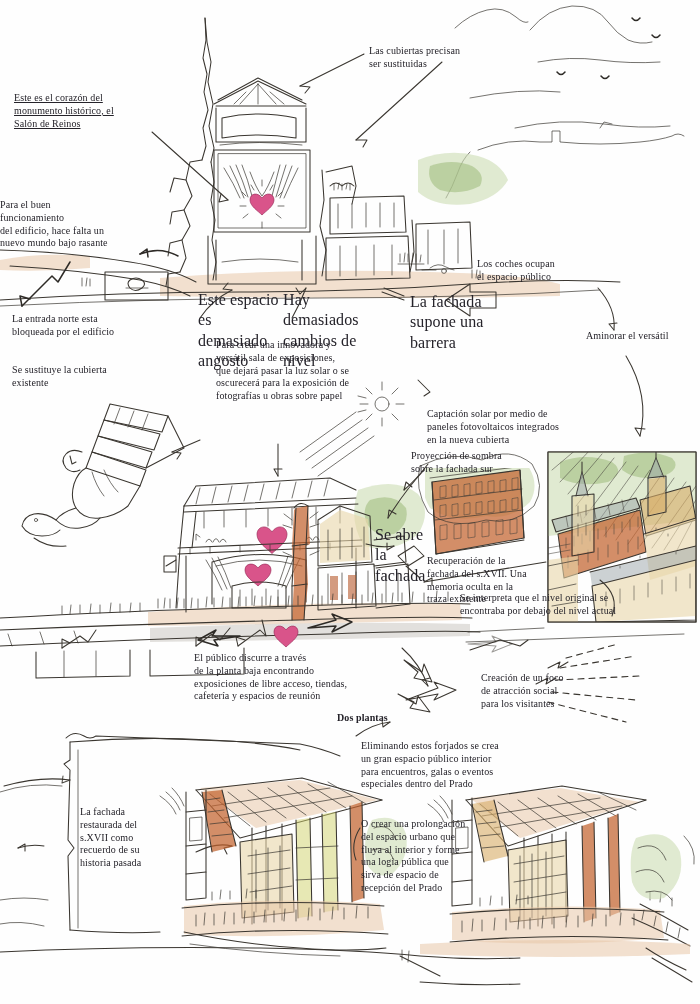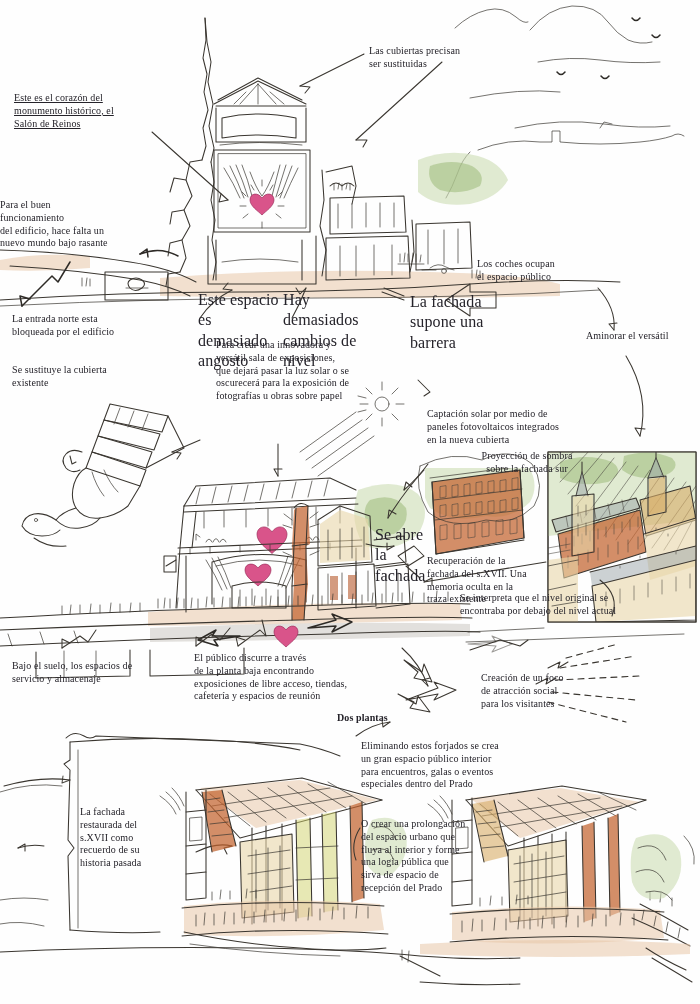--- a/index.html
+++ b/index.html
@@ -35,21 +35,21 @@
   #n-cubiertas{left:369px;top:45px;width:150px;}
   #n-entrada{left:12px;top:313px;width:170px;}
   #n-sustituye{left:12px;top:364px;width:160px;}
   #n-espacio-angosto{left:198px;top:290px;width:82px;}
   #n-cambios{left:283px;top:290px;width:84px;}
   #n-fachada-barrera{left:410px;top:292px;width:80px;}
   #n-coches{left:477px;top:258px;width:130px;}
   #n-aminorar{left:586px;top:330px;width:112px;}
   #n-innovadora{left:196px;top:339px;width:190px;margin-left:20px;}
   #n-captacion{left:427px;top:376px;width:186px;margin-top:32px;}
-  #n-proyeccion{left:452px;top:450px;width:150px;text-align:center;}
+  #n-proyeccion{left:411px;top:450px;width:150px;}
   #n-seabre{left:375px;top:525px;width:52px;}
   #n-recuperacion{left:427px;top:555px;width:135px;}
   #n-interpreta{left:460px;top:592px;width:230px;}
   #n-bajosuelo{left:12px;top:660px;width:175px;}
   #n-publico{left:194px;top:652px;width:200px;}
   #n-dosplantas{left:337px;top:712px;width:90px;font-weight:bold;}
   #n-creacion{left:481px;top:672px;width:130px;}
   #n-eliminando{left:361px;top:740px;width:200px;}
   #n-ocrear{left:361px;top:818px;width:165px;}
   #n-fachada-rest{left:80px;top:806px;width:110px;}
@@ -655,22 +655,20 @@
   <div class="note" id="n-proyeccion">Proyección de sombra
 sobre la fachada sur</div>
   <div class="note sm" id="n-seabre">Se abre la
 fachada</div>
   <div class="note" id="n-recuperacion">Recuperación de la
 fachada del s.XVII. Una
 memoria oculta en la
 traza existente</div>
   <div class="note" id="n-interpreta">Se interpreta que el nivel original se
 encontraba por debajo del nivel actual</div>
-  <div class="note" id="n-bajosuelo">Bajo el suelo, los espacios de
-servicio y almacenaje</div>
   <div class="note" id="n-publico">El público discurre a través
 de la planta baja encontrando
 exposiciones de libre acceso, tiendas,
 cafetería y espacios de reunión</div>
   <div class="note" id="n-dosplantas">Dos plantas</div>
   <div class="note" id="n-creacion">Creación de un foco
 de atracción social
 para los visitantes</div>
   <div class="note" id="n-eliminando">Eliminando estos forjados se crea
 un gran espacio público interior

